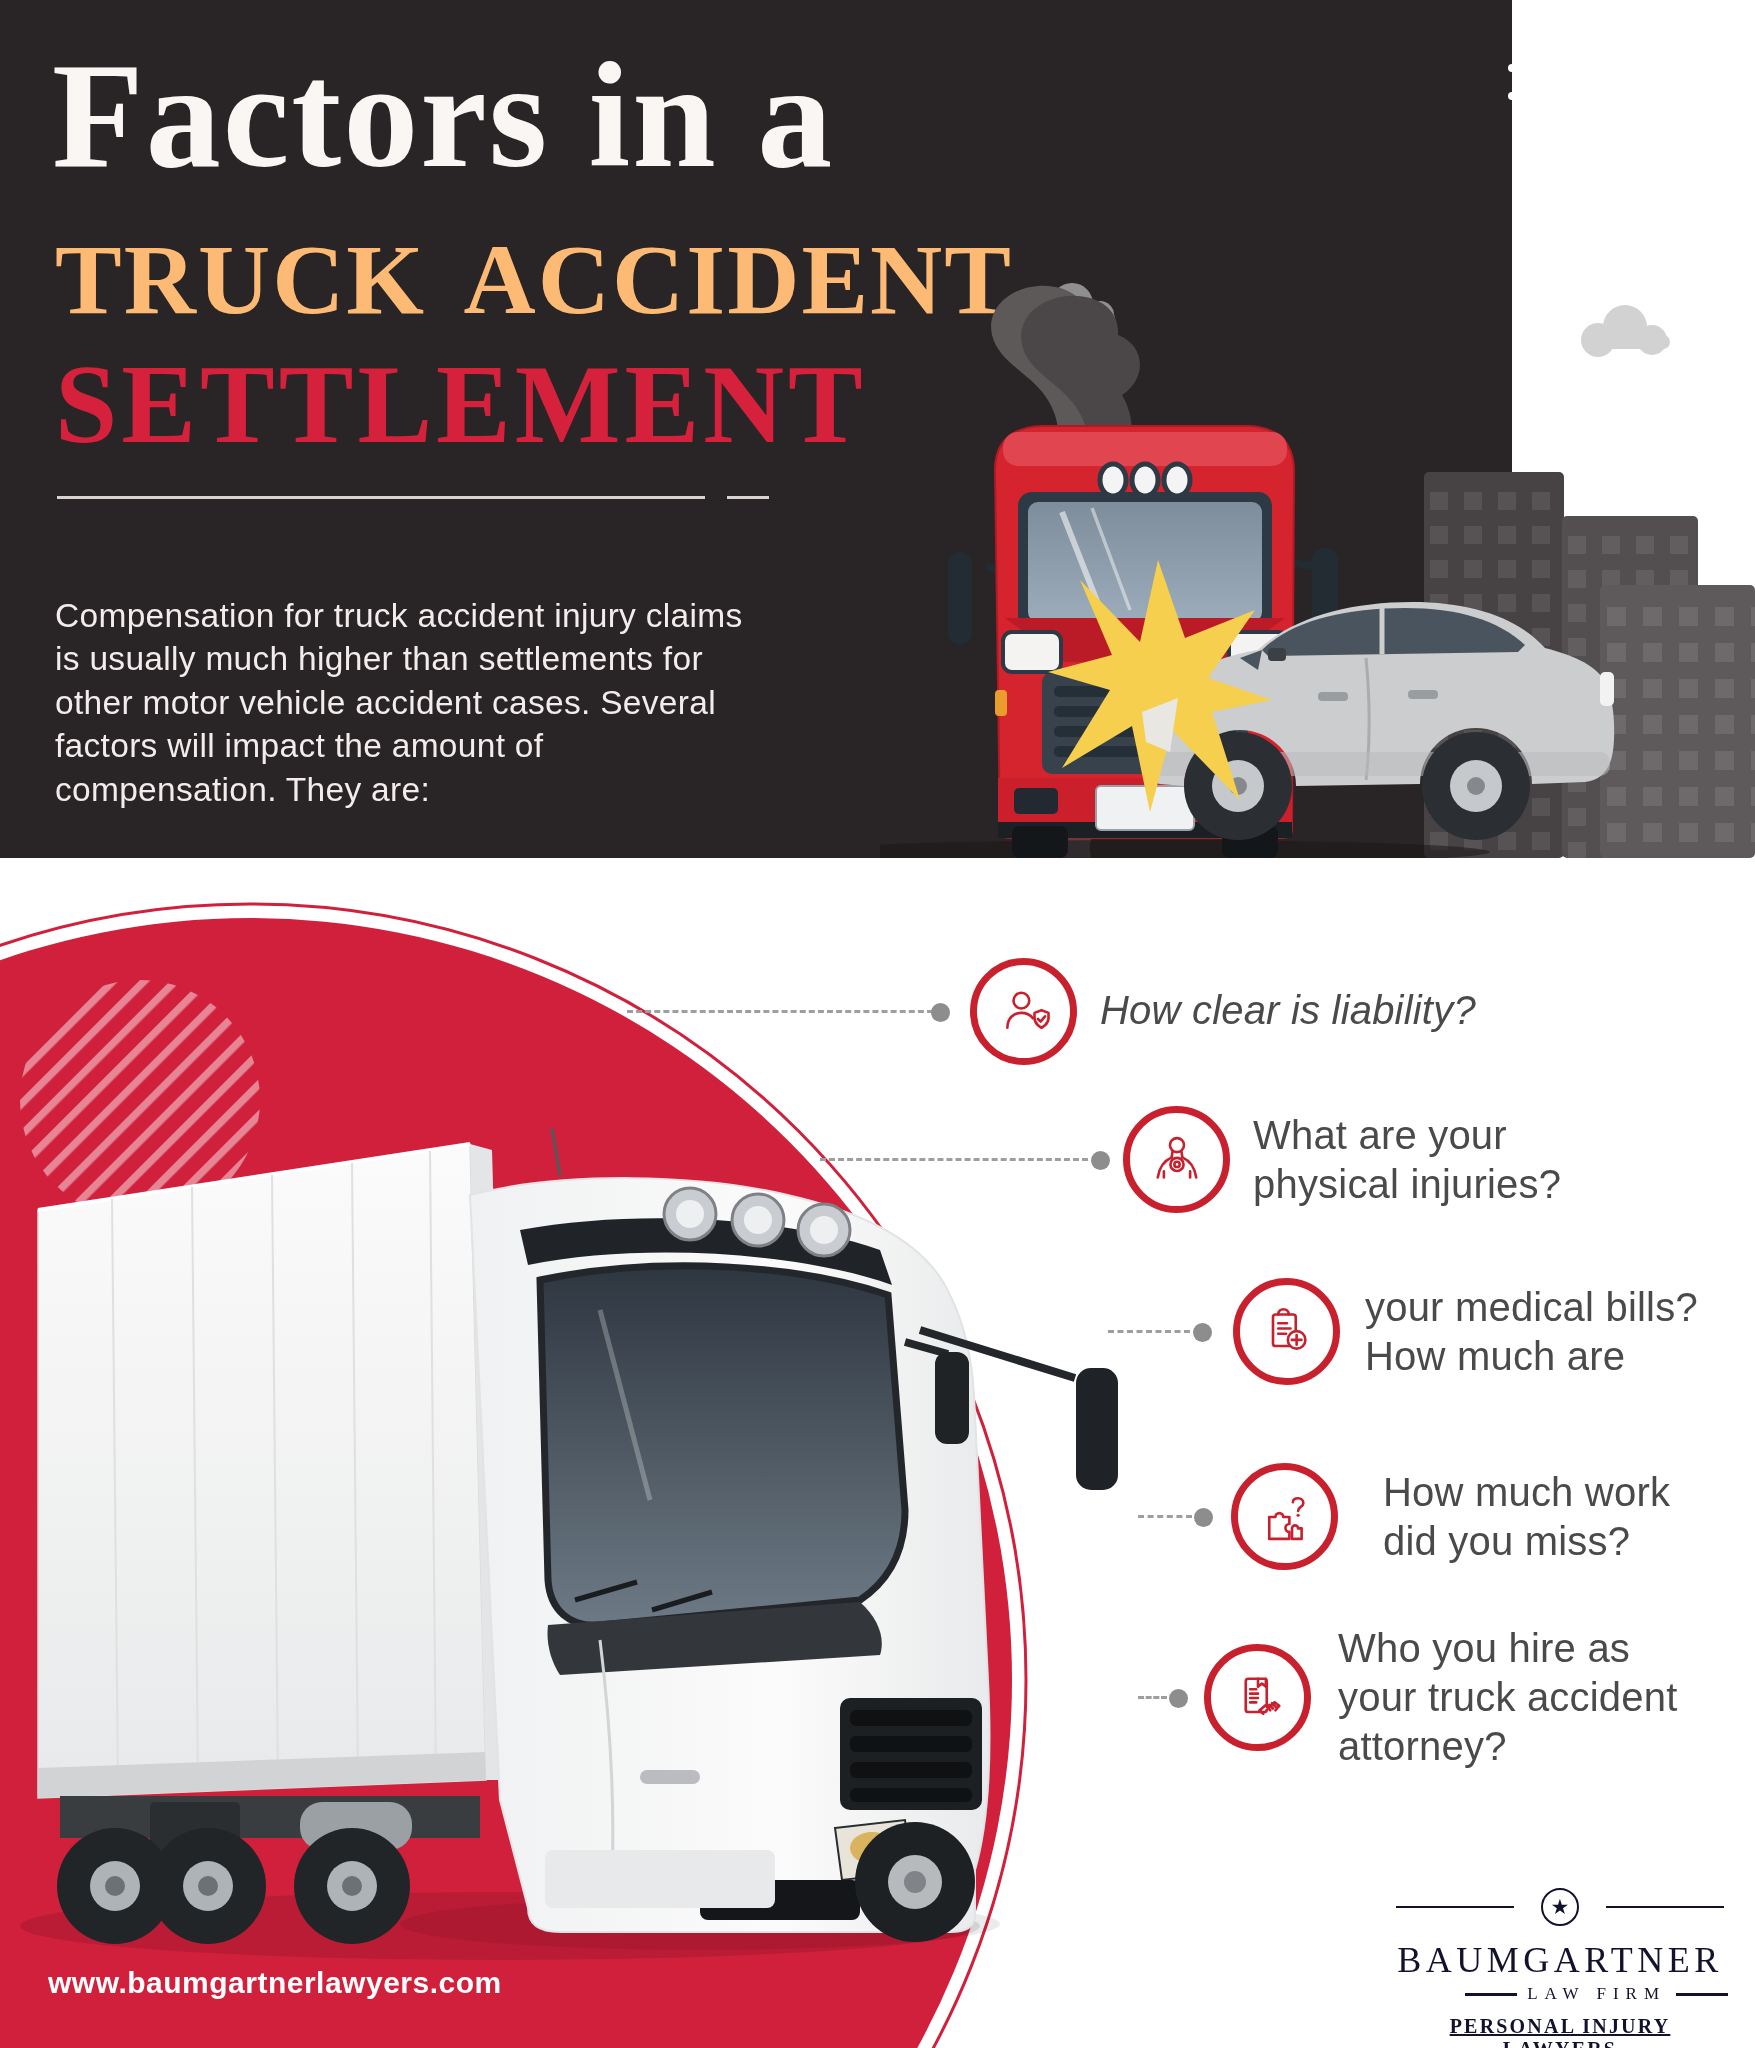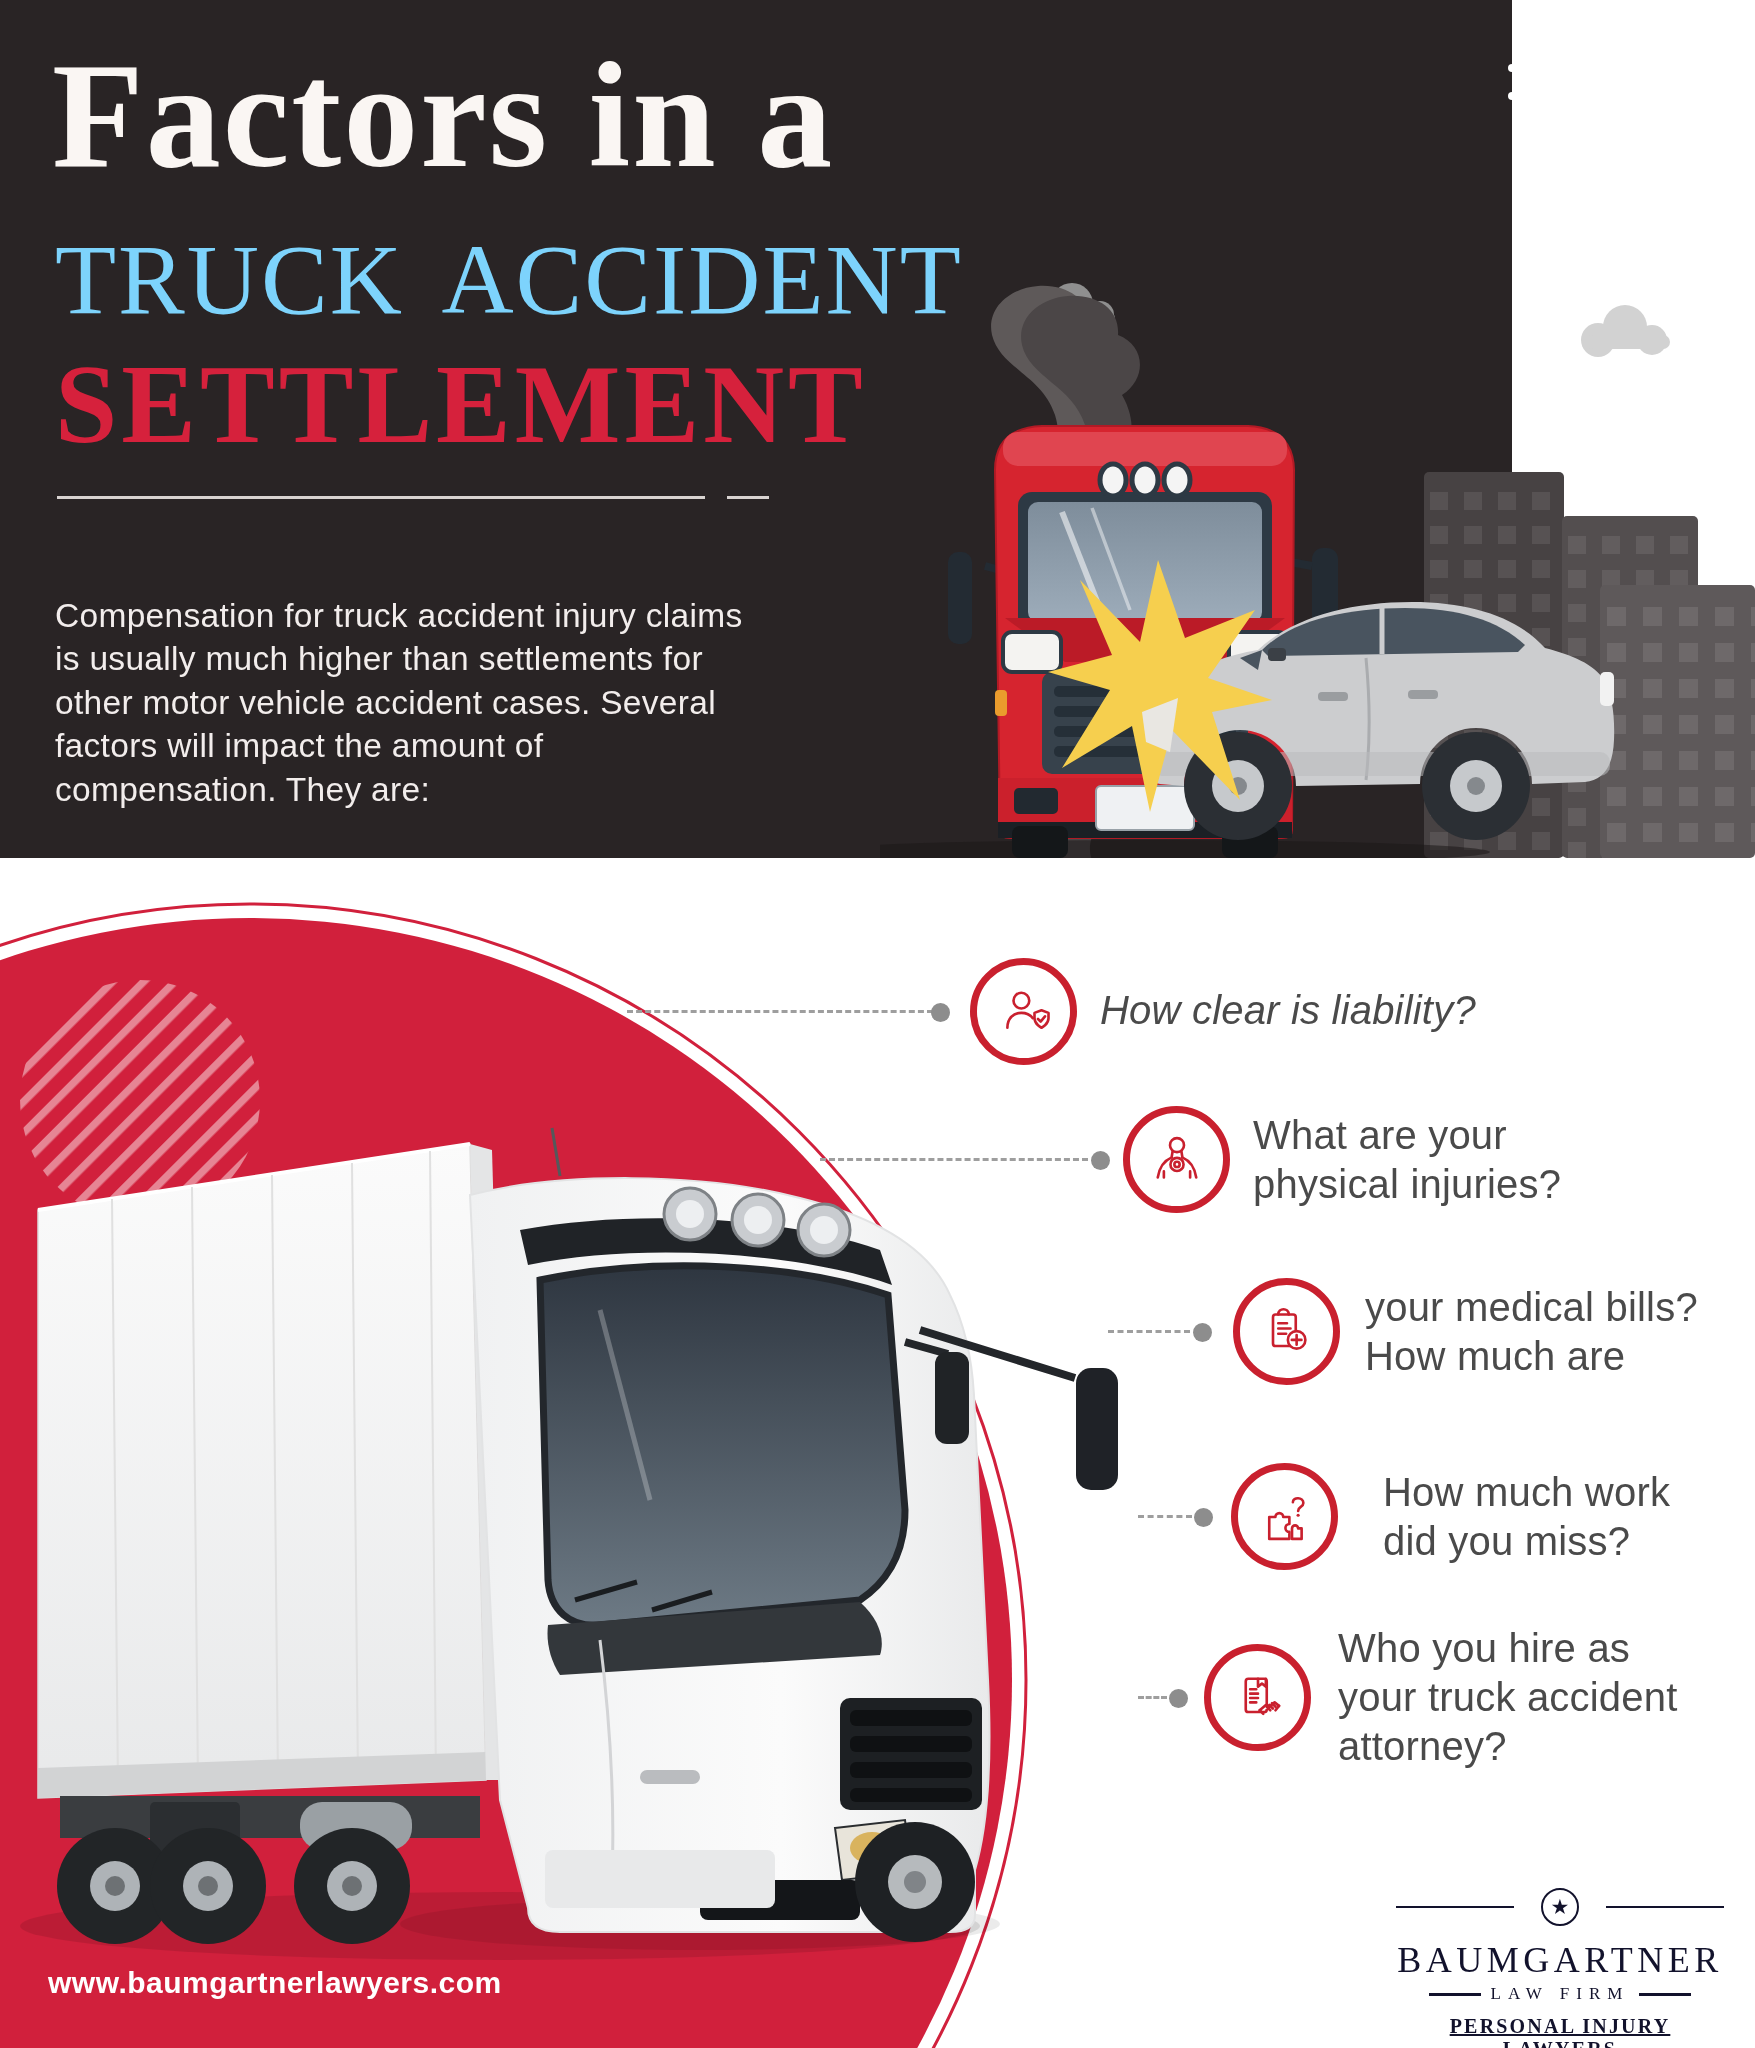--- a/index.html
+++ b/index.html
@@ -3,21 +3,21 @@
 <meta charset="utf-8">
 <style>
   html,body{margin:0;padding:0;background:#ffffff;}
   .canvas{position:relative;width:1755px;height:2048px;overflow:hidden;background:#ffffff;
           font-family:"Liberation Sans",sans-serif;}
   
   .top-section{position:absolute;left:0;top:0;width:1512px;height:858px;background:#292425;}
   .title-white{position:absolute;left:52px;top:40px;font-family:"Liberation Serif",serif;
                font-weight:700;font-size:150px;line-height:1.0;color:#faf6f3;letter-spacing:2px;}
   .title-red2{position:absolute;left:55px;top:222px;font-family:"Liberation Serif",serif;
-              font-weight:400;font-size:100px;color:#7dd3fc;letter-spacing:2px;word-spacing:16px;}
+              font-weight:700;font-size:100px;color:#fdba74;letter-spacing:2px;word-spacing:16px;}
   .title-red3{position:absolute;left:55px;top:340px;font-family:"Liberation Serif",serif;
               font-weight:700;font-size:112px;color:#d6213c;letter-spacing:4px;}
   .divider-a{position:absolute;left:57px;top:496px;width:648px;height:3px;background:#d8d3d1;}
   .divider-b{position:absolute;left:727px;top:496px;width:42px;height:3px;background:#d8d3d1;}
   .intro-text{position:absolute;left:55px;top:560px;width:708px;font-size:33.5px;line-height:1.30;
               color:#f2edec;letter-spacing:0.3px;}
   
   .dash{position:absolute;height:0;border-top:3px dashed #9e9e9e;}
   .dot{position:absolute;width:19px;height:19px;border-radius:50%;background:#8d8d8d;}
   .ring{position:absolute;width:93px;height:93px;border:7px solid #c9202e;border-radius:50%;
@@ -29,21 +29,21 @@
   .site-url{position:absolute;left:48px;top:1966px;font-size:30px;font-weight:700;color:#ffffff;
             letter-spacing:0.5px;text-decoration:none;}
   .logo{position:absolute;left:1392px;top:1888px;width:336px;text-align:center;color:#12122c;
         font-family:"Liberation Serif",serif;}
   .logo-emblem{position:relative;height:42px;}
   .logo-circle{width:34px;height:34px;border:2.5px solid #12122c;border-radius:50%;margin:0 auto;
                font-size:21px;line-height:34px;text-align:center;color:#12122c;}
   .logo-line{position:absolute;top:18px;width:118px;height:2px;background:#12122c;}
   .logo-line.l{left:4px;} .logo-line.r{right:4px;}
   .logo-name{font-size:36px;letter-spacing:4.5px;margin-top:9px;}
-  .logo-firm-row{display:flex;align-items:center;justify-content:center;gap:10px;margin-top:3px;}
+  .logo-firm-row{display:flex;align-items:center;justify-content:flex-end;gap:10px;margin-top:3px;}
   .logo-dash{width:52px;height:3px;background:#12122c;}
   .logo-firm{font-size:17px;letter-spacing:7px;}
   .logo-tagline{font-size:20px;letter-spacing:2.2px;margin-top:11px;font-weight:700;text-decoration:underline;}
 </style>
 </head>
 <body>
 
 <div class="canvas">
 
   <div class="top-section">

